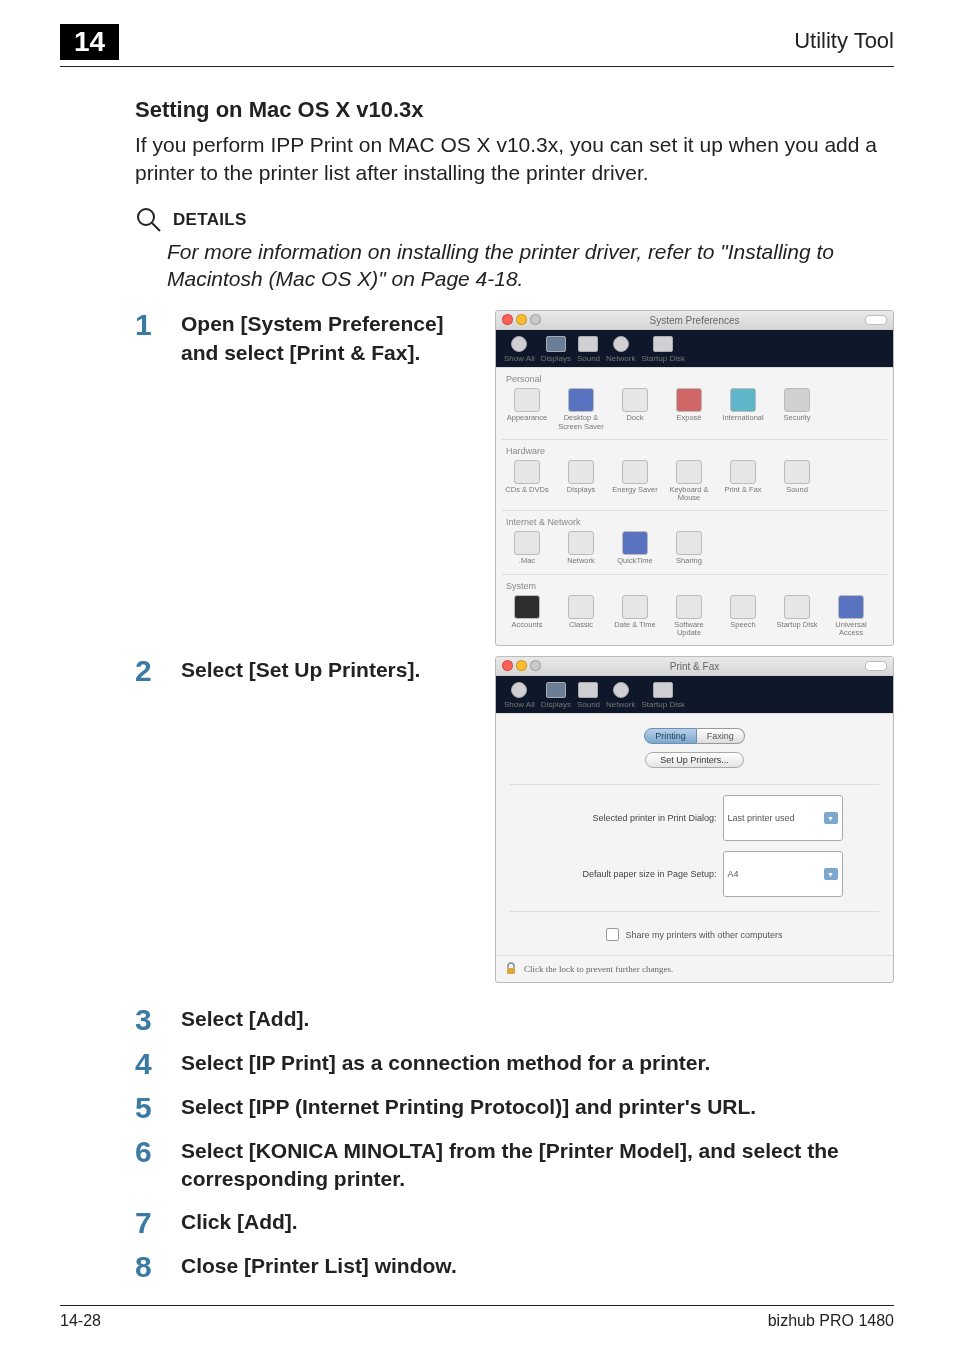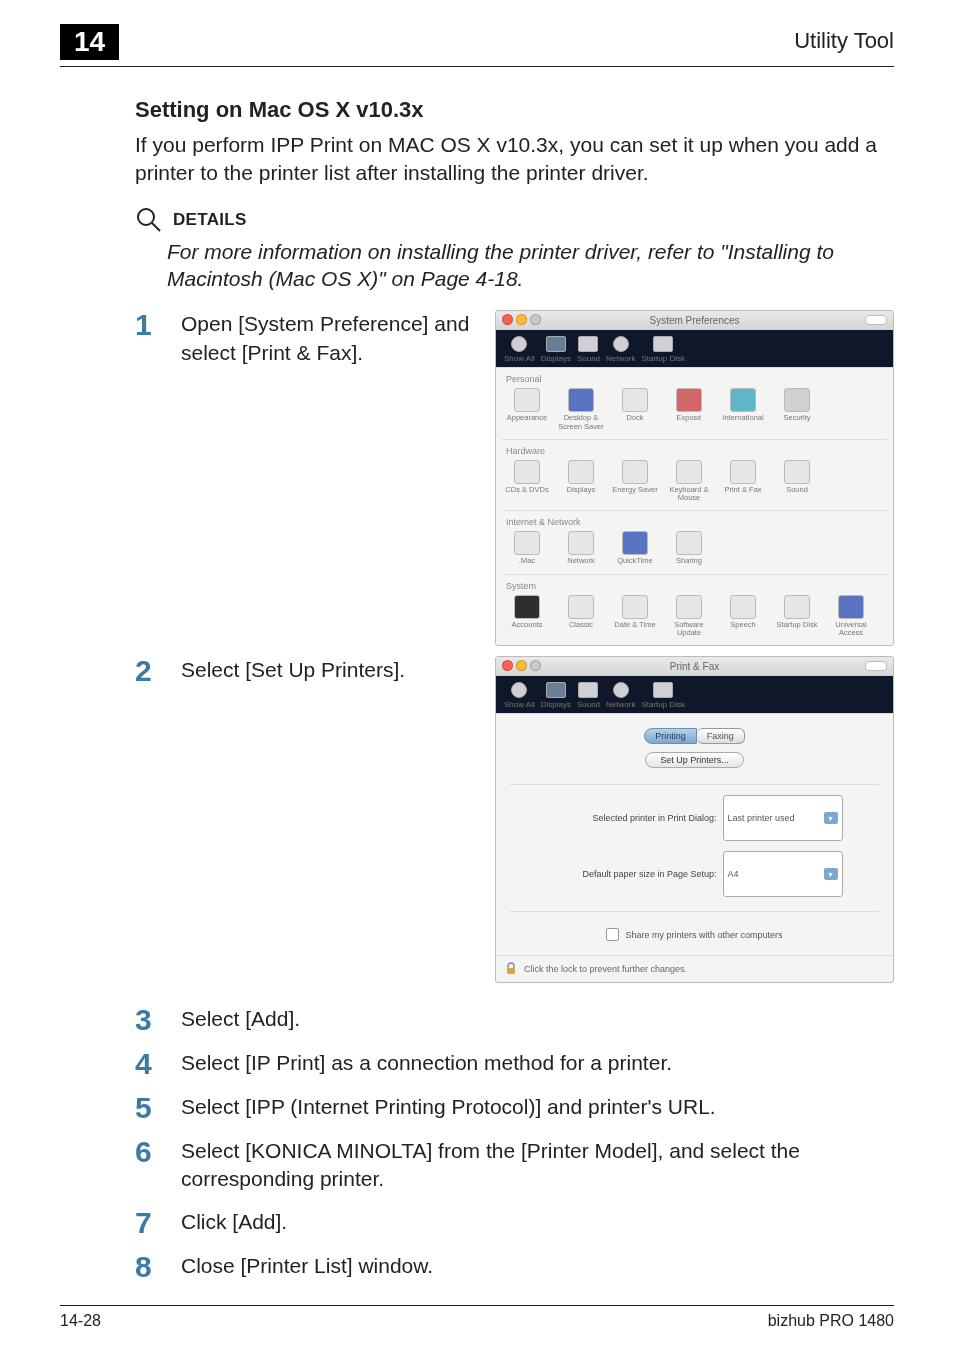--- a/index.html
+++ b/index.html
@@ -21,21 +21,21 @@
   .util{font-size:22px;margin-top:4px;}
   .content{margin-left:75px;margin-right:0;margin-top:30px;}
   .h3{font-weight:bold;font-size:22px;margin-bottom:8px;}
   .p{font-size:21px;line-height:1.35;margin:0 0 18px 0;}
   .details-row{display:flex;align-items:center;gap:10px;margin-top:4px;}
   .details-row svg{flex:0 0 auto;}
   .details-label{font-weight:bold;font-size:17px;letter-spacing:0.3px;}
   .details-body{font-style:italic;font-size:21px;line-height:1.3;margin:4px 0 18px 32px;}
   .step{display:flex;align-items:flex-start;gap:24px;margin-bottom:14px;}
   .step-num{font-size:30px;font-weight:bold;color:#3b7aa3;min-width:22px;line-height:1;}
-  .step-body{font-size:21px;line-height:1.35;flex:1;}
+  .step-body{font-size:21px;line-height:1.35;flex:1;font-weight:bold;}
   .two-col{display:flex;gap:18px;align-items:flex-start;}
   .two-col .left{width:342px;}
   .two-col .right{flex:1;}
   .shot{
     border:1px solid #bbb;background:#f4f4f4;border-radius:3px;
     font-size:10px;color:#555;
   }
   .shot .titlebar{
     display:flex;align-items:center;justify-content:center;
     position:relative;height:18px;background:linear-gradient(#e9e9e9,#d6d6d6);
@@ -54,30 +54,30 @@
   .section-label{font-size:9px;color:#888;padding:6px 0 0 10px;}
   .grid{display:flex;gap:8px;padding:4px 8px 8px 8px;flex-wrap:wrap;}
   .grid .item{display:flex;flex-direction:column;align-items:center;width:46px;font-size:7.5px;color:#777;text-align:center;line-height:1.1;}
   .grid .ic{width:24px;height:22px;border:1px solid #bbb;border-radius:3px;margin-bottom:2px;background:#e6e6e6;}
   .hr{border-top:1px solid #ddd;margin:0 6px;}
   .printfax-body{padding:8px;}
   .tabs{display:flex;justify-content:center;margin:6px 0;}
   .tabbtn{border:1px solid #999;background:linear-gradient(#fff,#ddd);font-size:9px;padding:2px 10px;}
   .tabbtn.active{background:linear-gradient(#b8d0e8,#7da8cd);color:#1a3a5a;border-color:#6a90b5;}
   .tabbtn:first-child{border-top-left-radius:9px;border-bottom-left-radius:9px;}
-  .tabbtn:last-child{border-top-right-radius:9px;border-bottom-right-radius:9px;border-left:none;border-radius:6px;}
+  .tabbtn:last-child{border-top-right-radius:9px;border-bottom-right-radius:9px;border-left:none;}
   .mac-btn{display:inline-block;border:1px solid #aaa;border-radius:10px;background:linear-gradient(#fff,#e4e4e4);font-size:9px;padding:2px 14px;color:#333;}
   .center{text-align:center;}
   .form-row{display:flex;justify-content:center;align-items:center;gap:6px;font-size:9px;margin:10px 0;}
   .form-row .lbl{width:170px;text-align:right;color:#444;}
   .sel{border:1px solid #aaa;border-radius:3px;background:#fff;padding:16px 4px;min-width:110px;display:inline-flex;align-items:center;justify-content:space-between;}
   .sel .arr{width:14px;height:12px;background:#7da8cd;border-radius:2px;margin-left:6px;display:inline-flex;align-items:center;justify-content:center;color:#fff;font-size:8px;}
   .chk-row{display:flex;align-items:center;justify-content:center;gap:6px;font-size:9px;margin:16px 0 6px 0;}
   .chk{width:11px;height:11px;border:1px solid #999;border-radius:2px;background:#fff;}
-  .lock-row{display:flex;align-items:center;gap:6px;font-size:9px;color:#666;padding:6px 8px;border-top:1px solid #ddd;}
+  .lock-row{display:flex;align-items:center;gap:6px;font-size:9px;color:#666;padding:6px 8px;border-top:1px solid #ddd;font-family:Liberation Serif, serif;}
   .footer{
     position:absolute;left:60px;right:60px;bottom:28px;
     border-top:1px solid #222;padding-top:6px;
     display:flex;justify-content:space-between;font-size:16px;color:#222;
   }
   
   .ic.blue{background:#5a73c0;}
   .ic.teal{background:#5fb6c9;}
   .ic.red{background:#d06666;}
   .ic.grey{background:#d0d0d0;}

